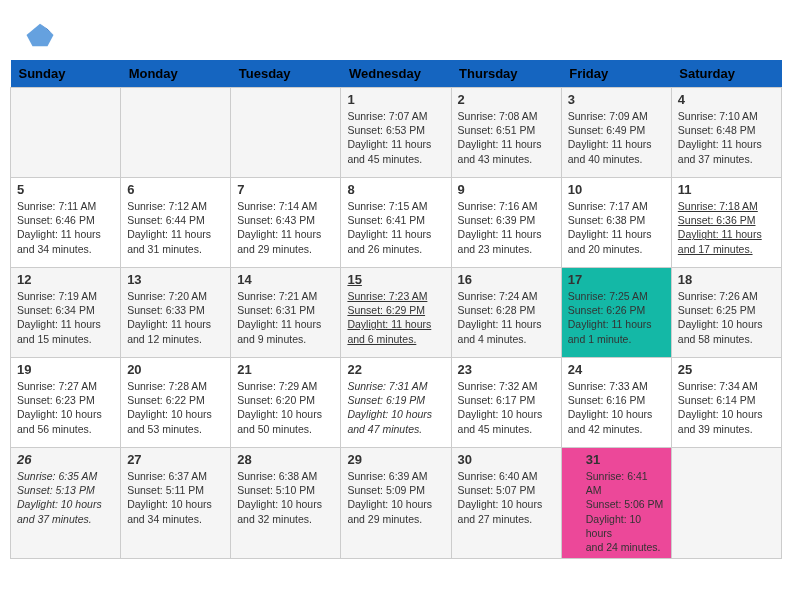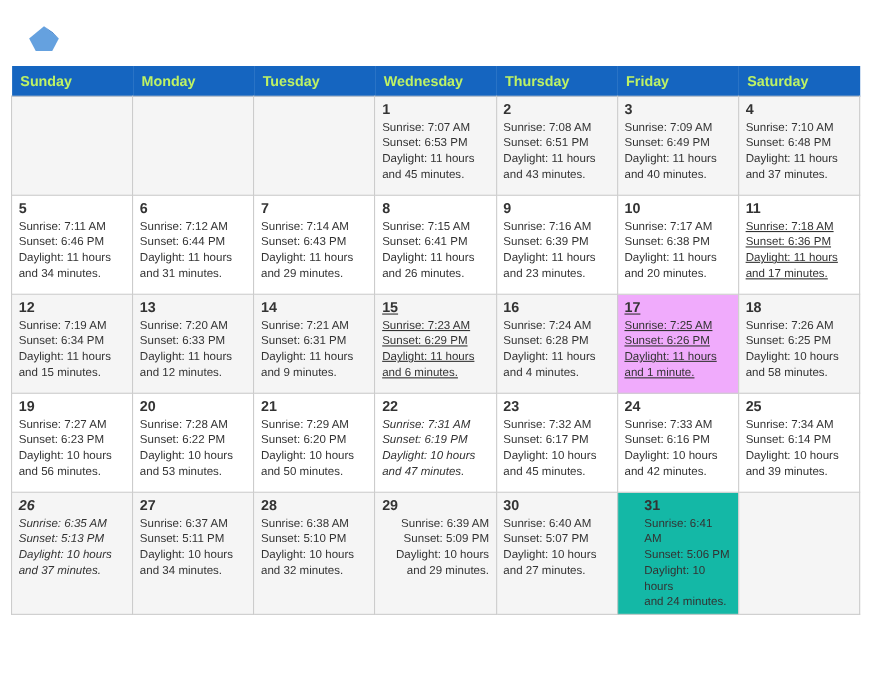--- a/index.html
+++ b/index.html
@@ -53,21 +53,21 @@
       font-size: 15px;
       color: #555;
     }
     .calendar {
       width: 100%;
       border-collapse: collapse;
       margin-top: 5px;
     }
     .calendar th {
       background-color: #1565c0;
-      color: #bef264;
+      color: #000000;
       text-align: left;
       padding: 6px 8px;
       font-size: 13px;
       font-weight: bold;
     }
     .calendar td {
       border: 1px solid #ccc;
       vertical-align: top;
       padding: 4px 6px;
       width: calc(100% / 7);
@@ -243,21 +243,21 @@
 Daylight: 11 hours
 and 6 minutes.</div>
         </td>
         <td style="background-color: rgb(245, 245, 245);">
           <span class="day-number">16</span>
           <div class="day-info" style="white-space: pre-line;">Sunrise: 7:24 AM
 Sunset: 6:28 PM
 Daylight: 11 hours
 and 4 minutes.</div>
         </td>
-        <td style="background-color: #f0abfc; text-decoration: underline;">
+        <td style="background-color: #14b8a6;">
           <span class="day-number">17</span>
           <div class="day-info" style="white-space: pre-line;">Sunrise: 7:25 AM
 Sunset: 6:26 PM
 Daylight: 11 hours
 and 1 minute.</div>
         </td>
         <td style="background-color: rgb(245, 245, 245); margin-left: 35px;">
           <span class="day-number">18</span>
           <div class="day-info" style="white-space: pre-line;">Sunrise: 7:26 AM
 Sunset: 6:25 PM
@@ -333,33 +333,33 @@
         </td>
         <td style="background-color: rgb(245, 245, 245);">
           <span class="day-number">28</span>
           <div class="day-info" style="white-space: pre-line;">Sunrise: 6:38 AM
 Sunset: 5:10 PM
 Daylight: 10 hours
 and 32 minutes.</div>
         </td>
         <td style="background-color: rgb(245, 245, 245);">
           <span class="day-number">29</span>
-          <div class="day-info" style="white-space: pre-line; text-align: right;">Sunrise: 6:39 AM
+          <div class="day-info" style="white-space: pre-line;">Sunrise: 6:39 AM
 Sunset: 5:09 PM
 Daylight: 10 hours
 and 29 minutes.</div>
         </td>
         <td style="background-color: rgb(245, 245, 245);">
           <span class="day-number">30</span>
           <div class="day-info" style="white-space: pre-line;">Sunrise: 6:40 AM
 Sunset: 5:07 PM
 Daylight: 10 hours
 and 27 minutes.</div>
         </td>
-        <td style="background-color: #14b8a6; padding-left: 24px;">
+        <td style="background-color: #ec4899; padding-left: 24px;">
           <span class="day-number">31</span>
           <div class="day-info" style="white-space: pre-line;">Sunrise: 6:41 AM
 Sunset: 5:06 PM
 Daylight: 10 hours
 and 24 minutes.</div>
         </td>
         <td class="empty-cell" style="background-color: rgb(245, 245, 245);"></td>
       </tr>
     </tbody>
 </table>

